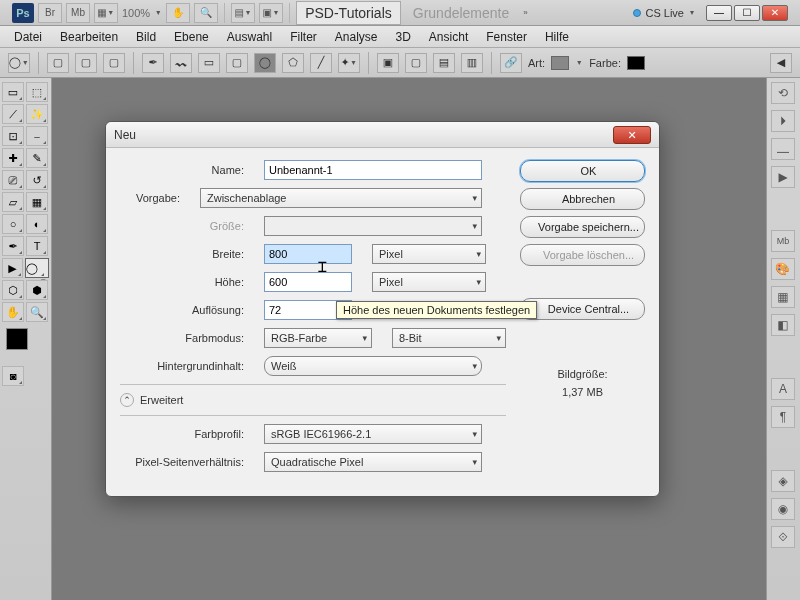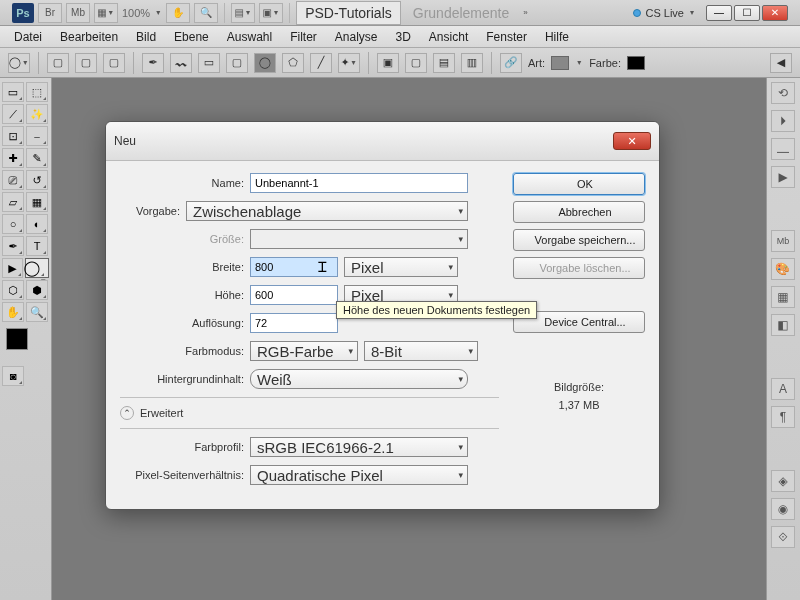--- a/index.html
+++ b/index.html
@@ -38,36 +38,36 @@
 .tool::after { content:''; position:absolute; right:1px; bottom:1px; width:0; height:0; border-right:3px solid #666; border-top:3px solid transparent; }
 .fgbg { position: relative; width: 46px; height: 34px; margin-top: 4px; }
 .fg { position:absolute; top:0; left:4px; width:22px; height:22px; background:#000; border:1px solid #888; }
 .bg { position:absolute; top:10px; left:14px; width:22px; height:22px; background:#fff; border:1px solid #888; z-index:-1; }
 
 .rightpanels { width: 34px; background: linear-gradient(#d4d4d4,#c8c8c8); border-left:1px solid #999; display:flex; flex-direction:column; padding: 4px 4px; gap:6px; margin-left:auto; }
 .panel-ic { width:24px; height:22px; background:#d4d4d4; border:1px solid #b0b0b0; display:flex; align-items:center; justify-content:center; font-size:12px; color:#555; }
 .panelgap { height: 30px; }
 
 .dialog { position:absolute; left:105px; top:121px; width:555px; background:#f0f0f0; border:1px solid #555; border-radius:6px; box-shadow: 0 6px 24px rgba(0,0,0,0.4); }
-.dlg-titlebar { height:39px; background: linear-gradient(#f7f7f7,#dedede); border-bottom:1px solid #bbb; border-radius:6px 6px 0 0; display:flex; align-items:center; padding:0 8px; font-size:12px; color:#333; }
+.dlg-titlebar { height:26px; background: linear-gradient(#f7f7f7,#dedede); border-bottom:1px solid #bbb; border-radius:6px 6px 0 0; display:flex; align-items:center; padding:0 8px; font-size:12px; color:#333; }
 .dlg-close { margin-left:auto; width:38px; height:18px; background:linear-gradient(#e87060,#c03828); border:1px solid #803020; border-radius:3px; color:#fff; font-size:11px; text-align:center; line-height:16px; }
 .dlg-body { padding: 12px 14px 16px; display:flex; gap:14px; }
 .form-col { flex:1; }
 .btn-col { width:132px; display:flex; flex-direction:column; gap:6px; }
-.dlg-btn { height:22px; background:linear-gradient(#fafafa,#e4e4e4); border:1px solid #8a8a8a; border-radius:3px; font-size:11px; color:#222;padding-left:12px; }
+.dlg-btn { height:22px; background:linear-gradient(#fafafa,#e4e4e4); border:1px solid #8a8a8a; border-radius:10px; font-size:11px; color:#222;padding-left:12px; }
 .dlg-btn.primary { border:1px solid #3a80c0; box-shadow:0 0 0 1px #8cc0ea; }
 .dlg-btn.disabled { color:#999; }
 .img-size { margin-top:40px; text-align:center; font-size:11px; color:#333; line-height:1.6; }
 
-.row { display:flex; align-items:center; gap:6px; margin-bottom:8px; font-size:11px; color:#333; }
+.row { display:flex; align-items:center; gap:20px; margin-bottom:8px; font-size:11px; color:#333; }
 .row label { width:124px; text-align:right; }
 .row label.dis { color:#999; }
 .txt { height:20px; border:1px solid #7a9ac0; background:#fff; padding:0 4px; font-size:11px; }
 .txt.hl { background:#cde6ff; }
-.sel { height:20px; border:1px solid #888; background:linear-gradient(#fafafa,#eaeaea); padding:0 16px 0 6px; font-size:15px; position:relative; display:flex; align-items:center; }
+.sel { height:20px; border:1px solid #888; background:linear-gradient(#fafafa,#eaeaea); padding:0 16px 0 6px; font-size:11px; position:relative; display:flex; align-items:center; }
 .sel::after { content:'▾'; position:absolute; right:4px; font-size:9px; color:#444; }
 .sel.dis { color:#999; background:#eee; }
 
 .groupline { height:1px; background:#c0c0c0; margin:8px 0; }
 .expand { display:flex; align-items:center; gap:6px; font-size:11px; color:#333; margin:8px 0; }
 .chev { width:14px; height:14px; border:1px solid #aaa; border-radius:50%; display:flex; align-items:center; justify-content:center; font-size:9px; }
 .tooltip { position:absolute; background:#ffffe0; border:1px solid #666; padding:2px 6px; font-size:11px; color:#222; box-shadow:1px 1px 3px rgba(0,0,0,0.3); }
 .cursor-i { position:absolute; font-size:14px; font-family:serif; color:#000; }
 </style>
 </head>

